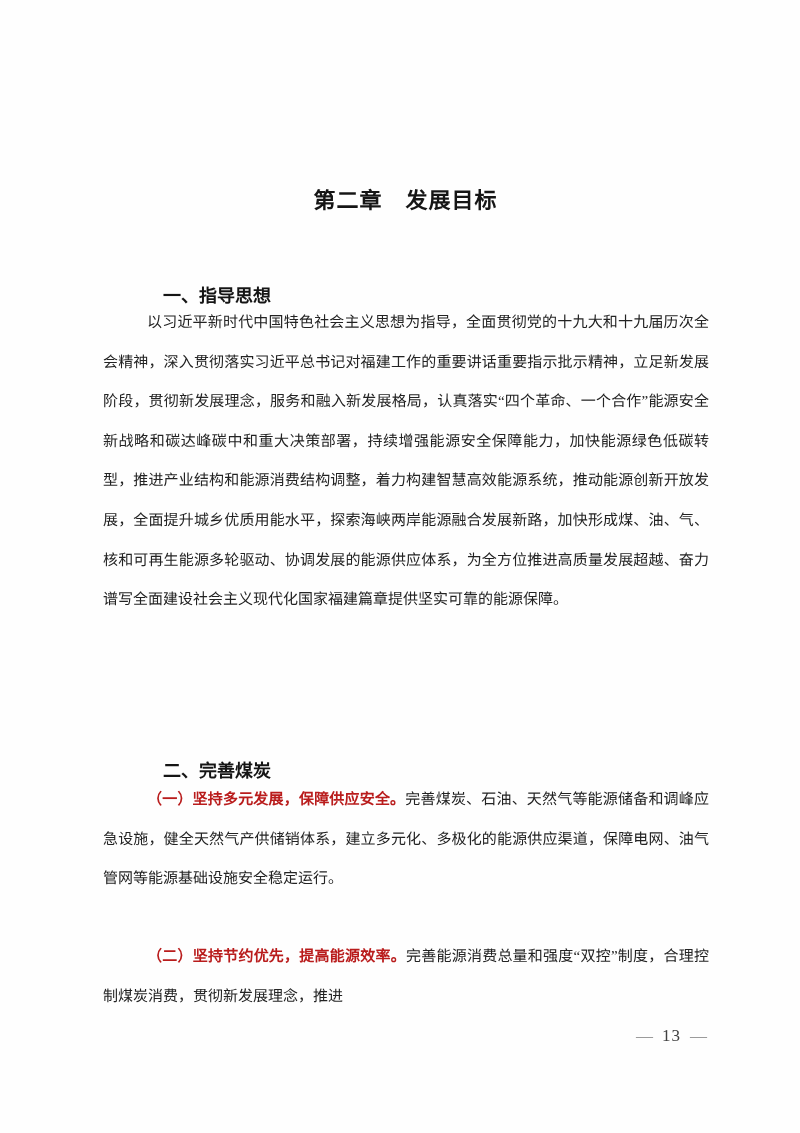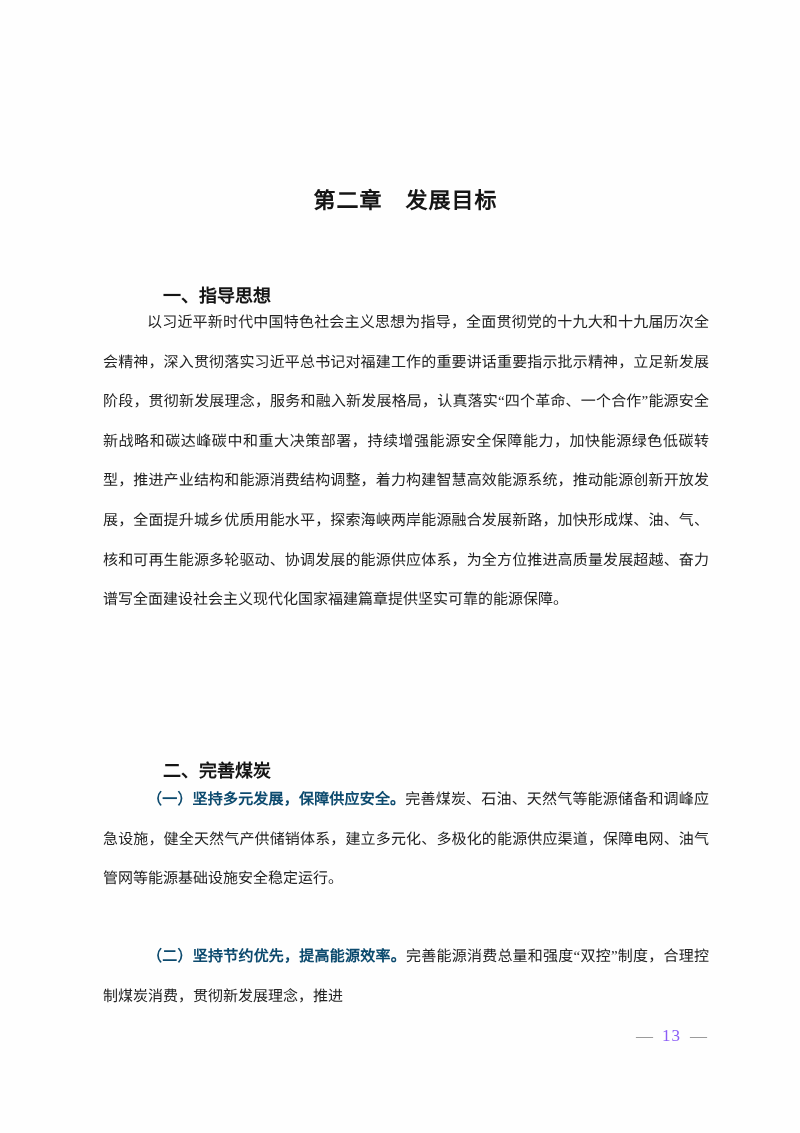--- a/index.html
+++ b/index.html
@@ -48,36 +48,36 @@
     font-family: "Liberation Serif", "DejaVu Serif", serif;
     font-size: 15px;
     line-height: 39.6px;
     text-align: justify;
     text-indent: 44px;
     color: #232323;
   }
   #para-1 { top: 303px; }
   #para-2 { top: 780px; }
   #para-3 { top: 937px; }
-  .lead { font-weight: bold; color: #0c4a6e; }
+  .lead { font-weight: bold; color: #b91c1c; }
   .page-footer {
     position: absolute;
     top: 1026px;
     left: 103px;
     width: 604px;
     display: flex;
     justify-content: flex-end;
     align-items: center;
     gap: 9px;
     font-family: "Liberation Serif", "DejaVu Serif", serif;
     font-size: 17px;
     line-height: 20px;
   }
   .footer-dash { color: #8a8a8a; }
-  .page-num { color: #8b5cf6; letter-spacing: 1px; }
+  .page-num { color: #404040; letter-spacing: 1px; }
 </style>
 </head>
 <body>
 
 <div class="page">
 
   <h1 class="chapter-title">第二章　发展目标</h1>
 
   <h2 class="sec-heading" id="heading-1">一、指导思想</h2>
 

